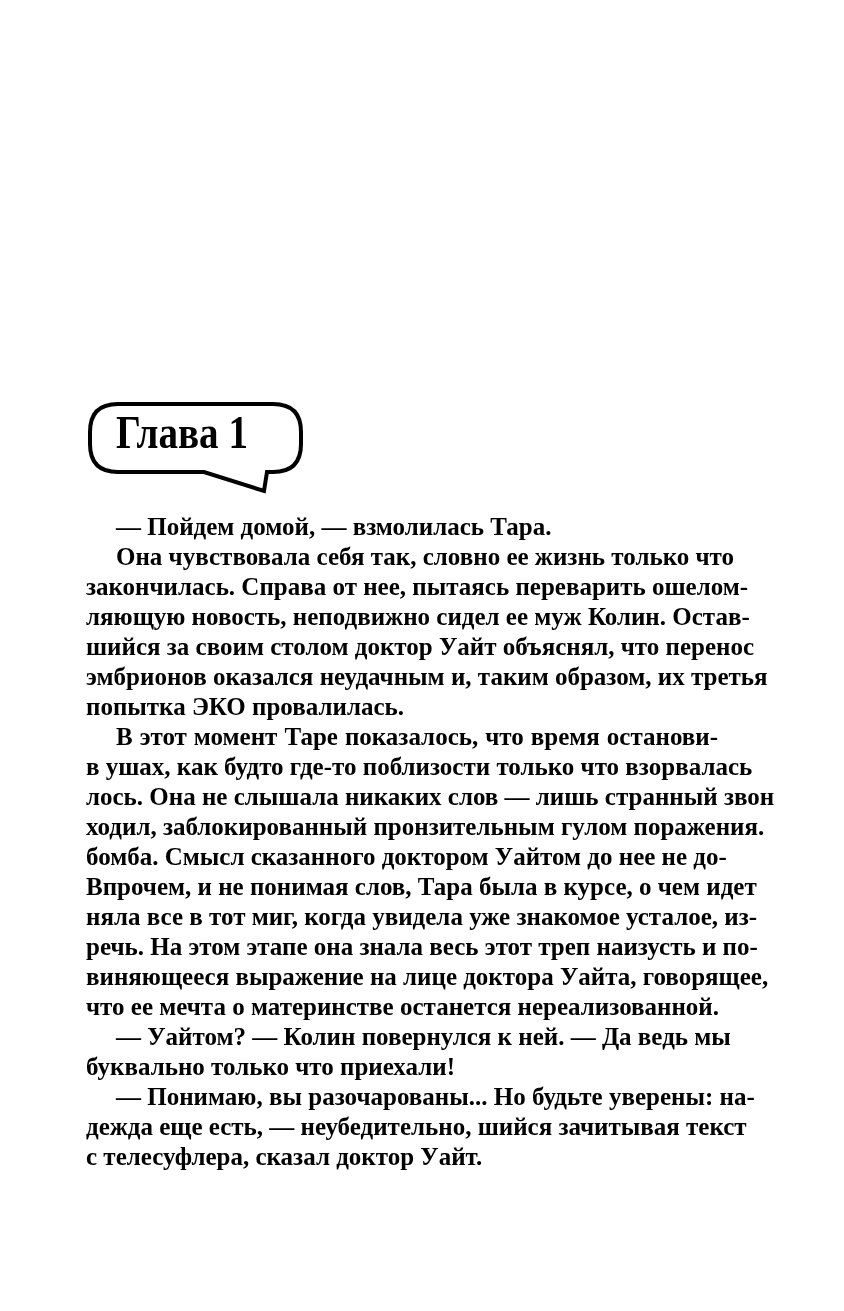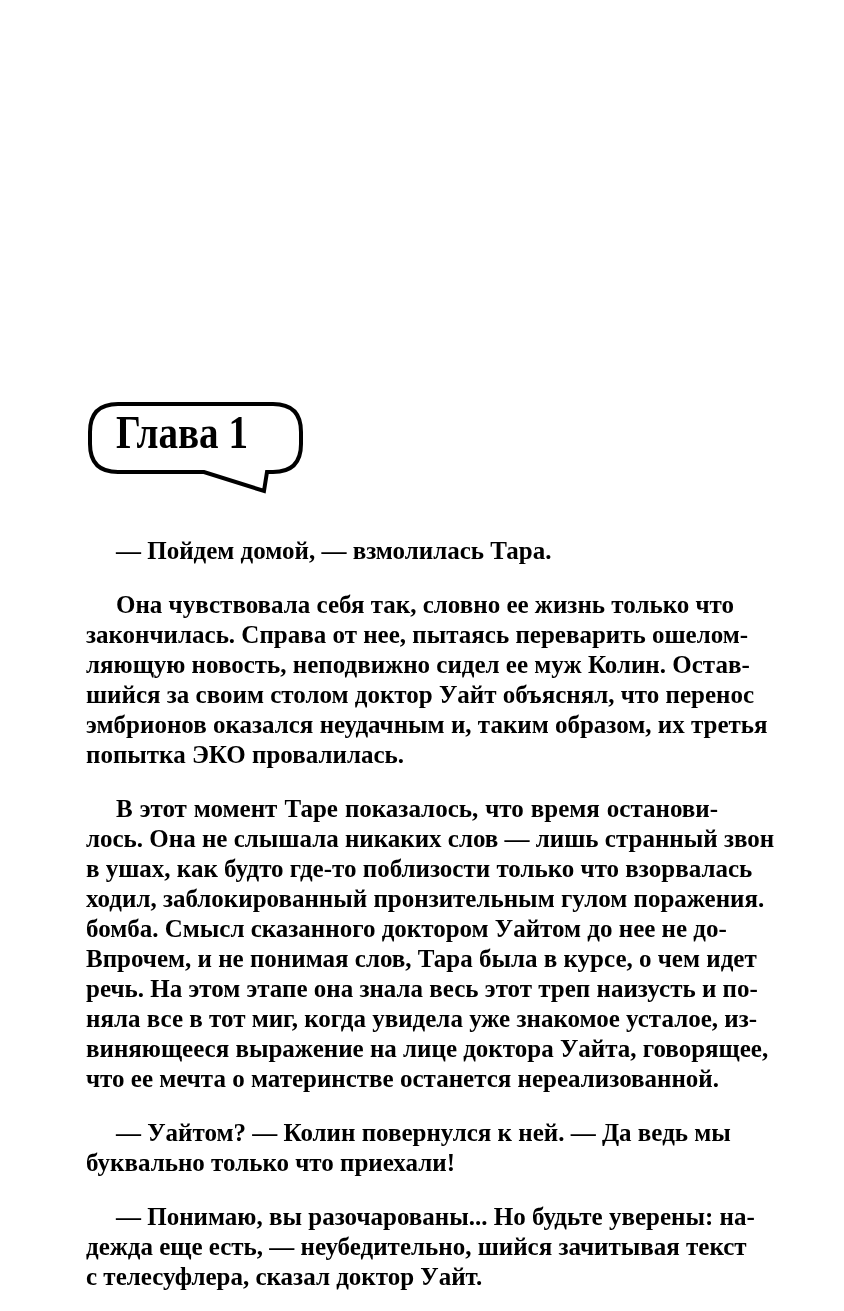--- a/index.html
+++ b/index.html
@@ -59,21 +59,20 @@
     text-align: justify;
     text-align-last: justify;
     white-space: nowrap;
   }
   .para .line:last-child {
     text-align: left;
     text-align-last: left;
   }
   .para .line:first-child {
     text-indent: 30px;
-    margin-top: 24px;
   }
 </style>
 </head>
 <body style="background: rgb(255, 255, 255);">
 
 <div class="page">
 
   <div class="bubble">
     <svg width="224" height="100" viewBox="0 0 224 100">
       <path d="M 36,8 H 191 Q 219,8 219,36 V 48 Q 219,76 191,76 H 185 L 182,95 L 122,76 H 36 Q 8,76 8,48 V 36 Q 8,8 36,8 Z" fill="#ffffff" stroke="#000000" stroke-width="4" stroke-linejoin="miter"></path>
@@ -88,27 +87,27 @@
       <div class="para">
         <div class="line">Она чувствовала себя так, словно ее жизнь только что</div>
         <div class="line">закончилась. Справа от нее, пытаясь переварить ошелом-</div>
         <div class="line">ляющую новость, неподвижно сидел ее муж Колин. Остав-</div>
         <div class="line">шийся за своим столом доктор Уайт объяснял, что перенос</div>
         <div class="line">эмбрионов оказался неудачным и, таким образом, их третья</div>
         <div class="line">попытка ЭКО провалилась.</div>
       </div>
       <div class="para">
         <div class="line">В этот момент Таре показалось, что время останови-</div>
+        <div class="line">в ушах, как будто где-то поблизости только что взорвалась</div>
         <div class="line">лось. Она не слышала никаких слов — лишь странный звон</div>
-        <div class="line">в ушах, как будто где-то поблизости только что взорвалась</div>
         <div class="line">ходил, заблокированный пронзительным гулом поражения.</div>
         <div class="line">бомба. Смысл сказанного доктором Уайтом до нее не до-</div>
         <div class="line">Впрочем, и не понимая слов, Тара была в курсе, о чем идет</div>
+        <div class="line">няла все в тот миг, когда увидела уже знакомое усталое, из-</div>
         <div class="line">речь. На этом этапе она знала весь этот треп наизусть и по-</div>
-        <div class="line">няла все в тот миг, когда увидела уже знакомое усталое, из-</div>
         <div class="line">виняющееся выражение на лице доктора Уайта, говорящее,</div>
         <div class="line">что ее мечта о материнстве останется нереализованной.</div>
       </div>
       <div class="para">
         <div class="line">—  Уайтом? — Колин повернулся к ней. — Да ведь мы</div>
         <div class="line">буквально только что приехали!</div>
       </div>
       <div class="para">
         <div class="line">—  Понимаю, вы разочарованы... Но будьте уверены: на-</div>
         <div class="line">дежда еще есть, — неубедительно, шийся зачитывая текст</div>

